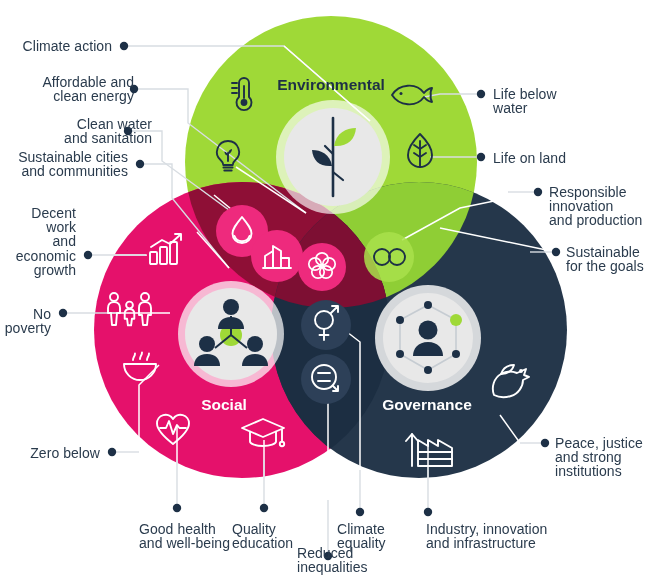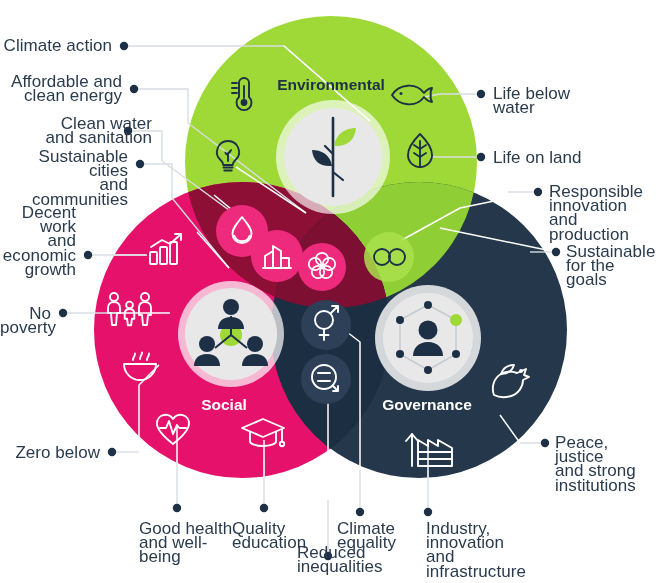--- a/index.html
+++ b/index.html
@@ -5,21 +5,21 @@
   html,body{margin:0;padding:0;background:#ffffff;}
   body{
     width:657px;height:583px;overflow:hidden;position:relative;
     font-family:"Liberation Sans", sans-serif;
     color:#1d3046;
   }
   #stage{position:absolute;left:0;top:0;width:624px;height:583px;}
   #stage svg{display:block;}
   .lbl{
     position:absolute;
-    font-size:17px;
+    font-size:14px;
     line-height:14.2px;
     color:#2a3b4d;
     white-space:pre-line;
     letter-spacing:0.05px;
   }
   .lbl.r{text-align:right;}
   .lbl.l{text-align:left;}
 </style>
 </head>
 <body>
@@ -321,21 +321,21 @@
     <circle cx="545" cy="443" r="4.2"></circle>
   </g>
 
   <text x="331" y="90" text-anchor="middle" font-family="Liberation Sans, sans-serif" font-size="15.5" font-weight="bold" fill="#1d3046">Environmental</text>
   <text x="224" y="410" text-anchor="middle" font-family="Liberation Sans, sans-serif" font-size="15.5" font-weight="bold" fill="#ffffff">Social</text>
   <text x="427" y="410" text-anchor="middle" font-family="Liberation Sans, sans-serif" font-size="15.5" font-weight="bold" fill="#ffffff">Governance</text>
 </svg>
 </div>
 
 <div class="lbl r" style="left:0px;  top:39px;  width:112px;">Climate action</div>
-<div class="lbl r" style="left:0px;  top:75px;  width:122px;">Affordable and
+<div class="lbl r" style="left:0px;  top:75px;  width:122px;padding-left:12px;">Affordable and
 clean energy</div>
 <div class="lbl r" style="left:0px;  top:117px; width:116px;margin-left:36px;">Clean water
 and sanitation</div>
 <div class="lbl r" style="left:0px;  top:150px; width:128px;">Sustainable cities
 and communities</div>
 <div class="lbl r" style="left:0px;  top:206px; width:76px;">Decent work
 and economic
 growth</div>
 <div class="lbl r" style="left:0px;  top:307px; width:51px;">No
 poverty</div>

